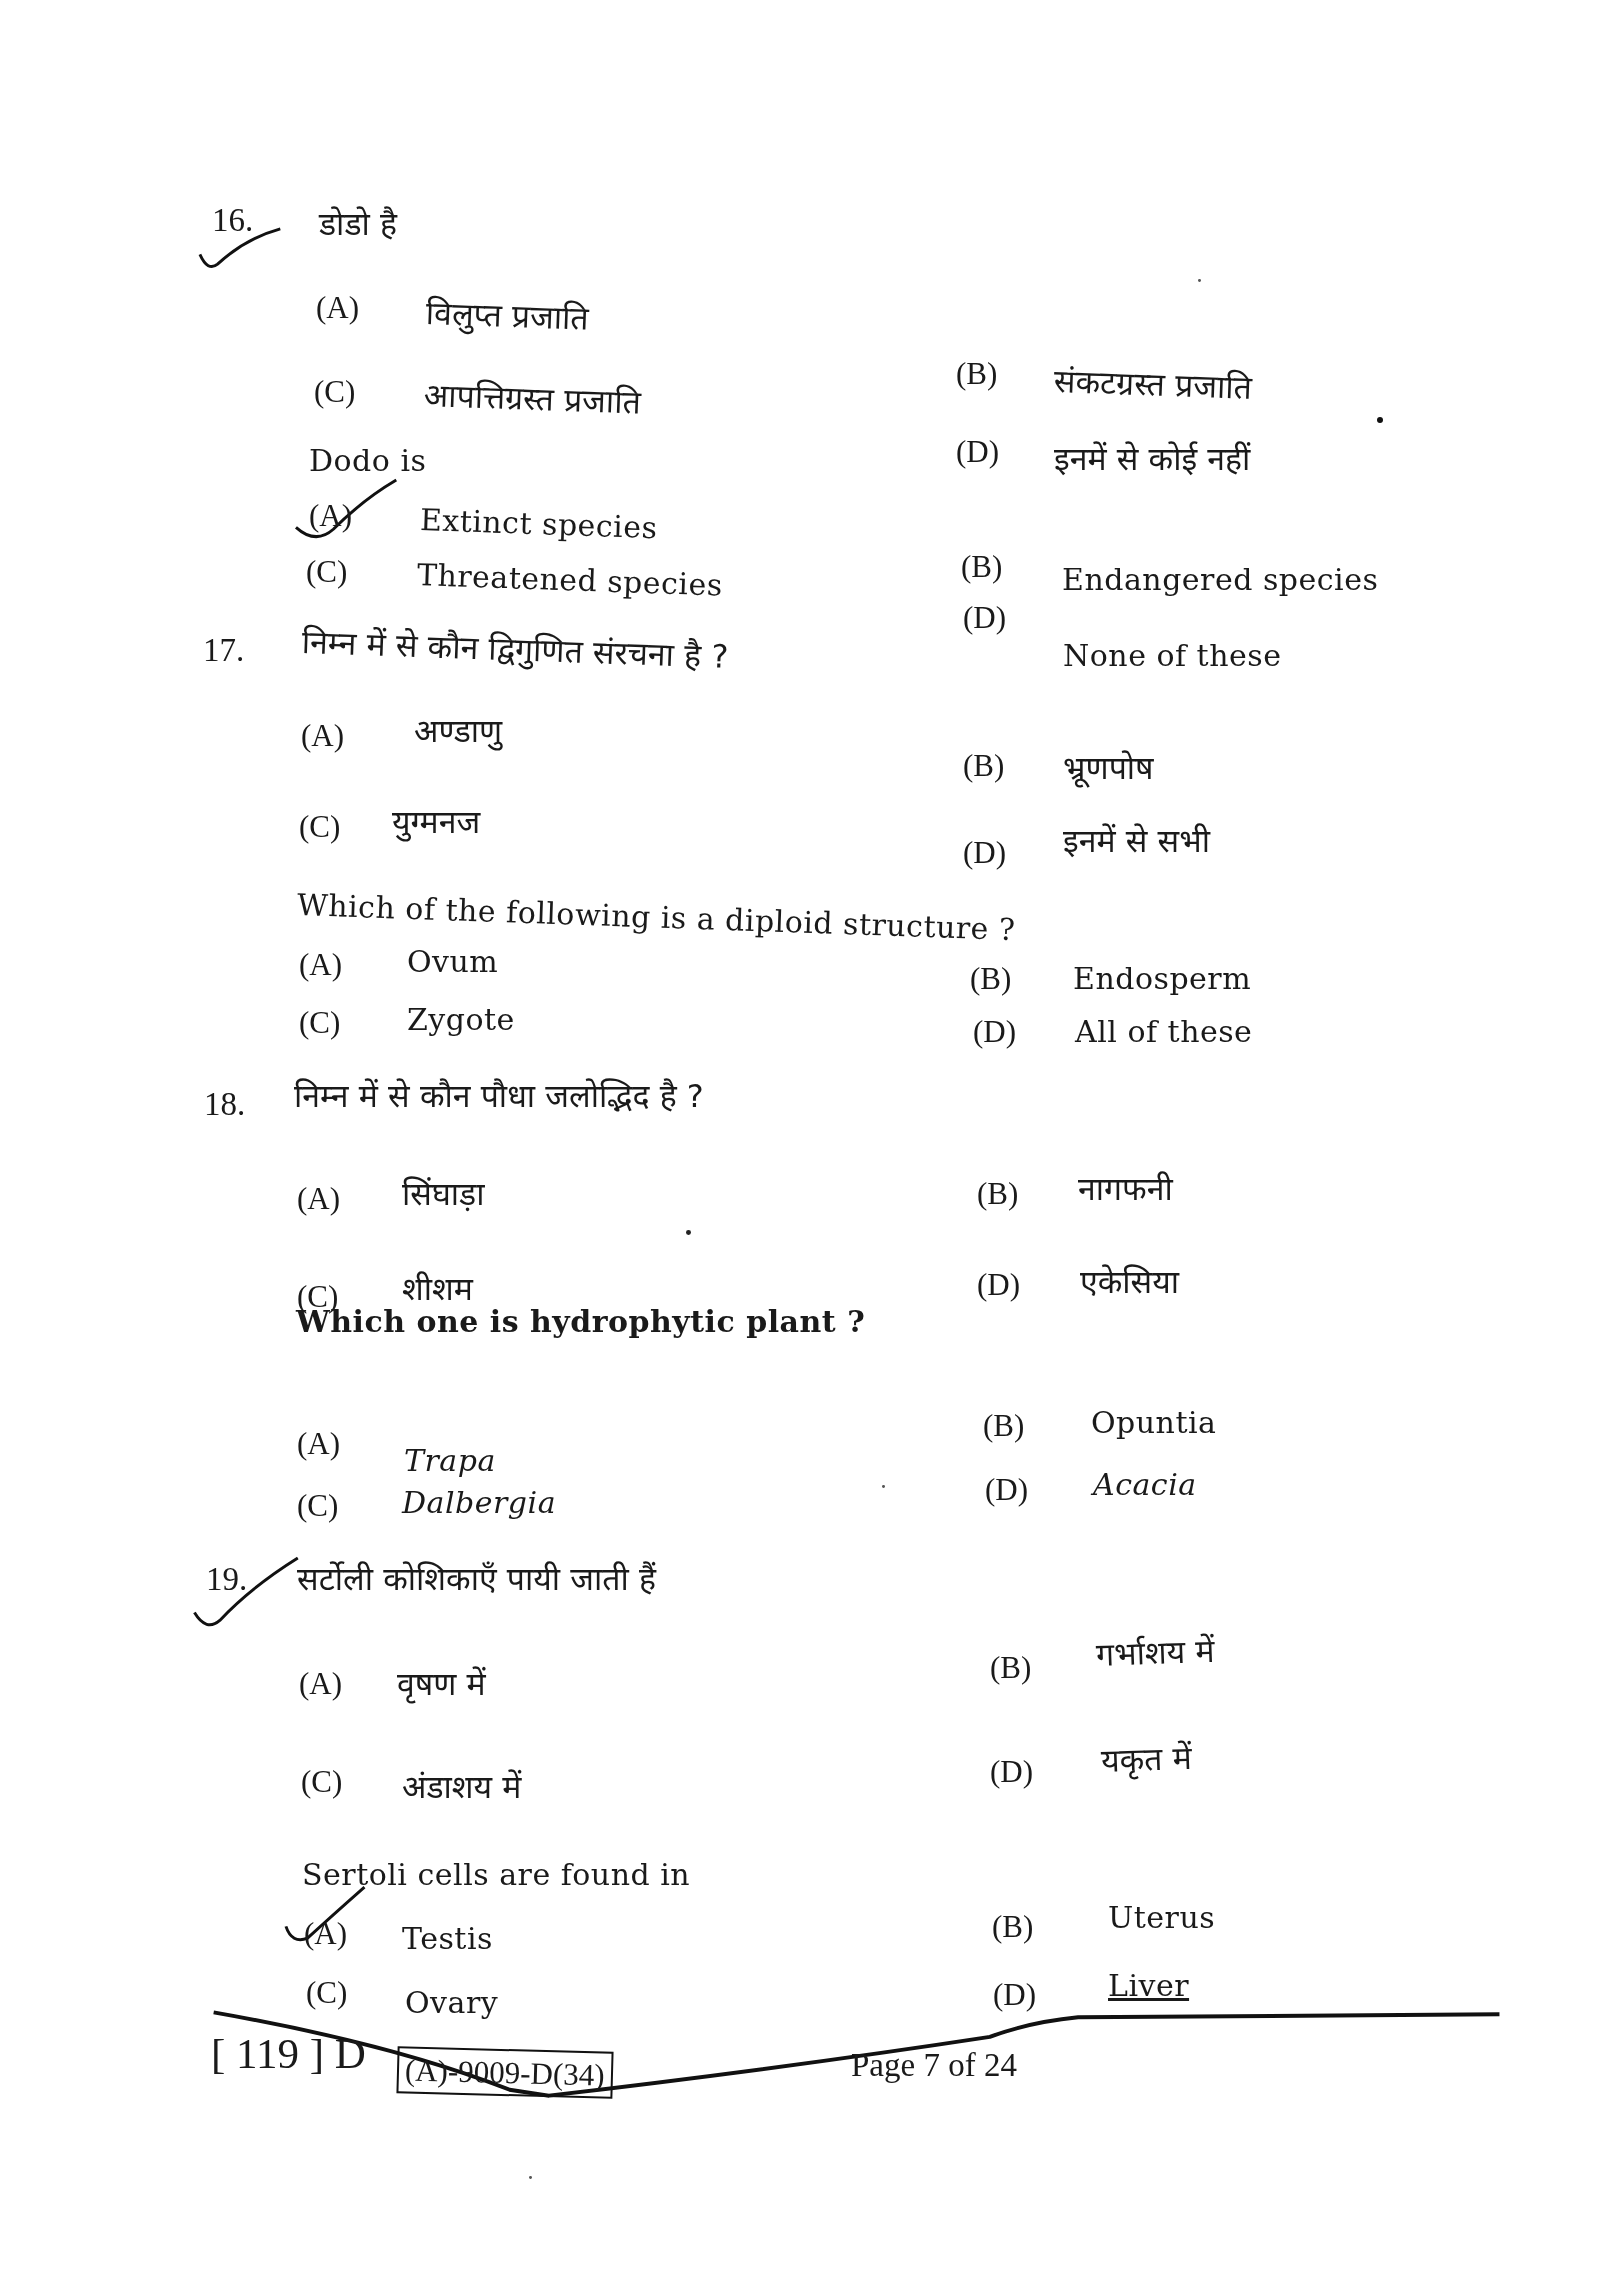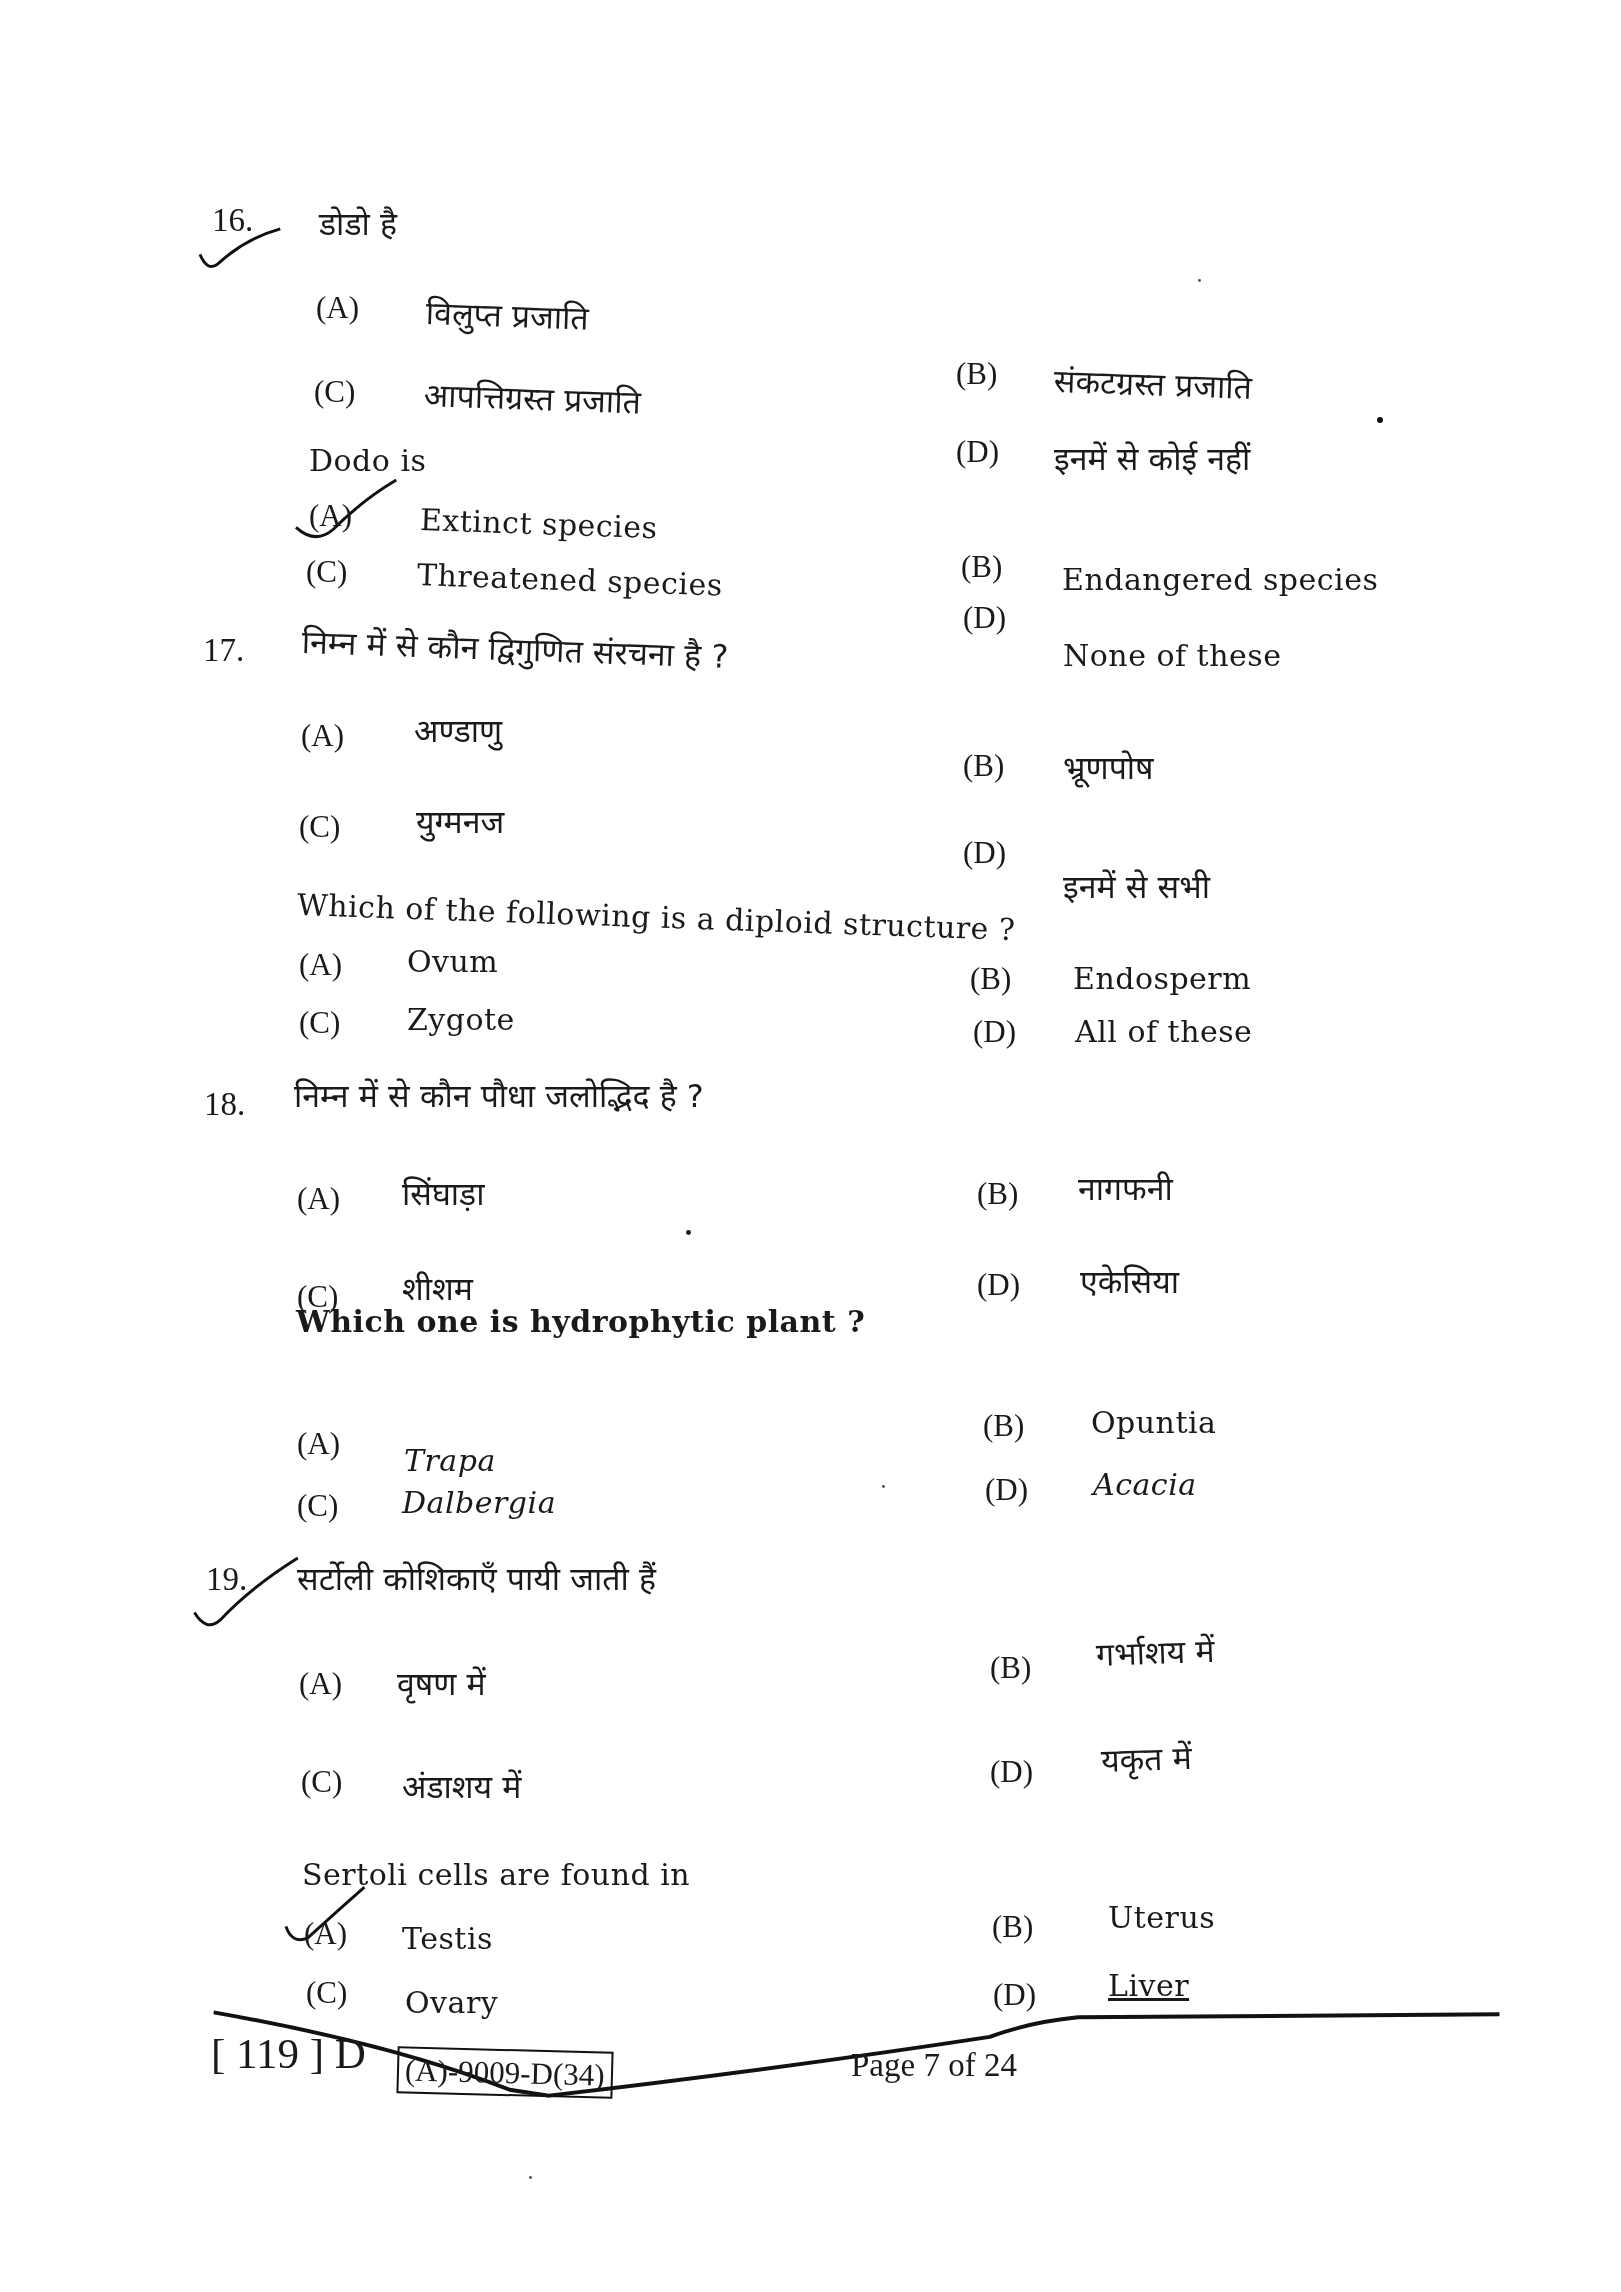--- a/index.html
+++ b/index.html
@@ -62,23 +62,23 @@
 
 <div>
   <span class="abs num" style="left:203px;top:632px;">17.</span>
   <span class="abs hi tilt1" style="left:302px;top:619px;">निम्न में से कौन द्विगुणित संरचना है ?</span>
 
   <span class="abs lab" style="left:301px;top:718px;">(A)</span>
   <span class="abs hi" style="left:414px;top:708px;">अण्डाणु</span>
   <span class="abs lab" style="left:963px;top:748px;">(B)</span>
   <span class="abs hi" style="left:1063px;top:745px;">भ्रूणपोष</span>
   <span class="abs lab" style="left:299px;top:809px;">(C)</span>
-  <span class="abs hi" style="left:416px;top:799px;">युग्मनज</span>
+  <span class="abs hi" style="left:392px;top:799px;">युग्मनज</span>
   <span class="abs lab" style="left:963px;top:835px;">(D)</span>
-  <span class="abs hi" style="left:1063px;top:864px;">इनमें से सभी</span>
+  <span class="abs hi" style="left:1063px;top:818px;">इनमें से सभी</span>
 
   <span class="abs en tilt1" style="left:297px;top:887px;">Which of the following is a diploid structure ?</span>
   <span class="abs lab" style="left:299px;top:947px;">(A)</span>
   <span class="abs en" style="left:407px;top:944px;">Ovum</span>
   <span class="abs lab" style="left:970px;top:961px;">(B)</span>
   <span class="abs en" style="left:1073px;top:961px;">Endosperm</span>
   <span class="abs lab" style="left:299px;top:1005px;">(C)</span>
   <span class="abs en" style="left:407px;top:1002px;">Zygote</span>
   <span class="abs lab" style="left:973px;top:1014px;">(D)</span>
   <span class="abs en" style="left:1075px;top:1014px;">All of these</span>

